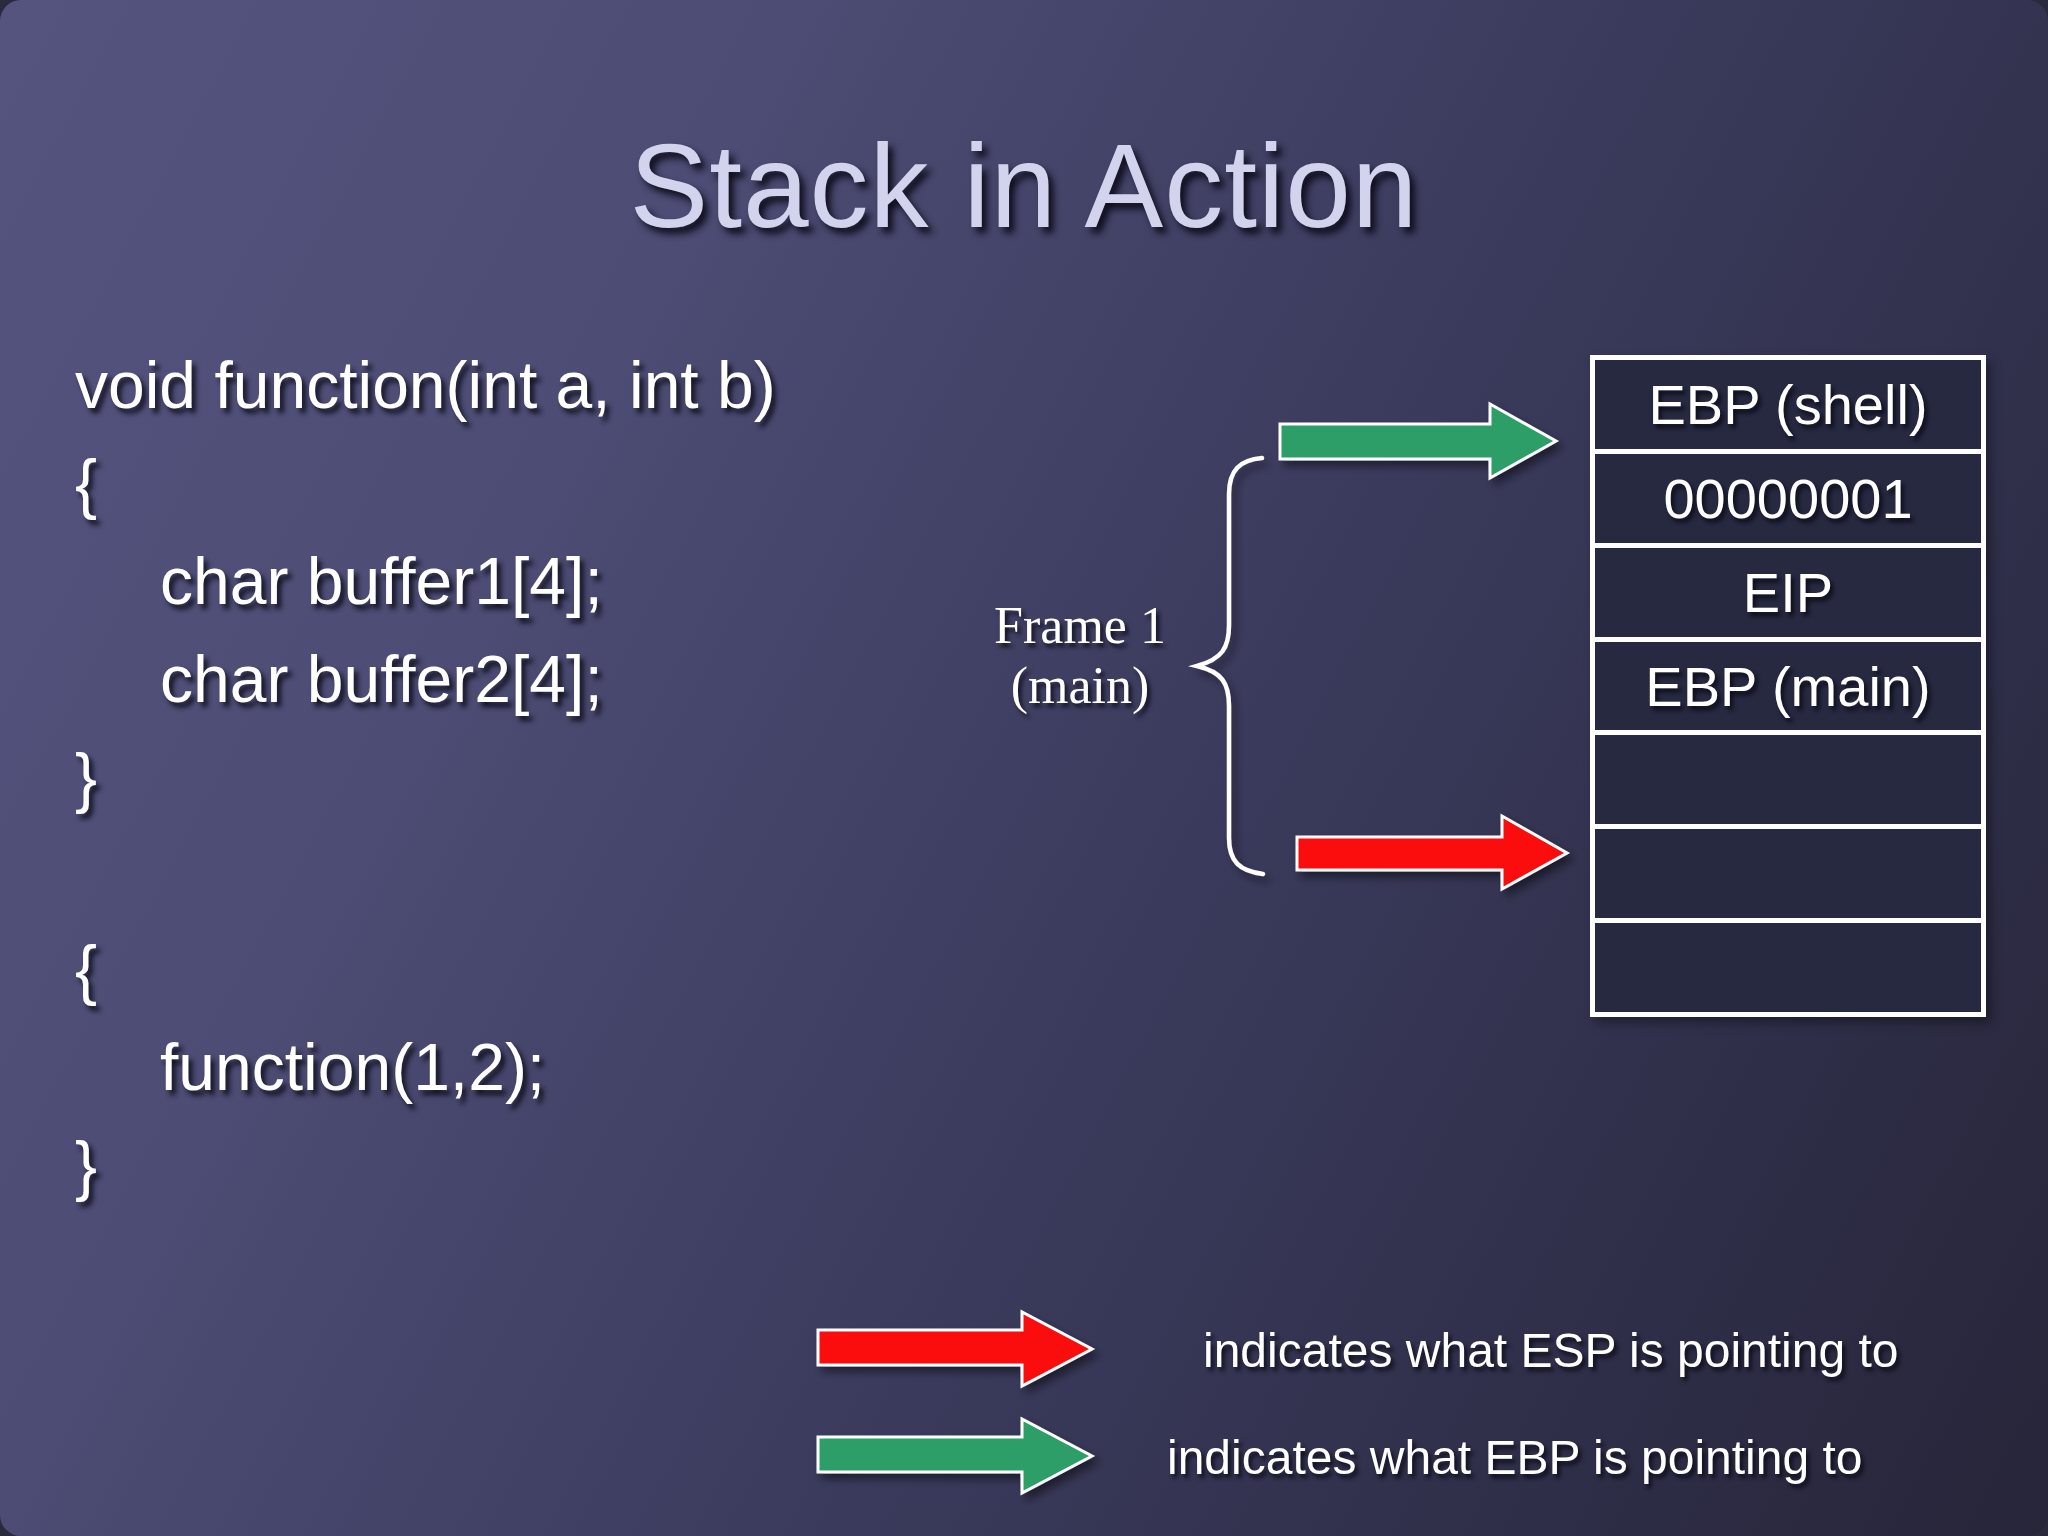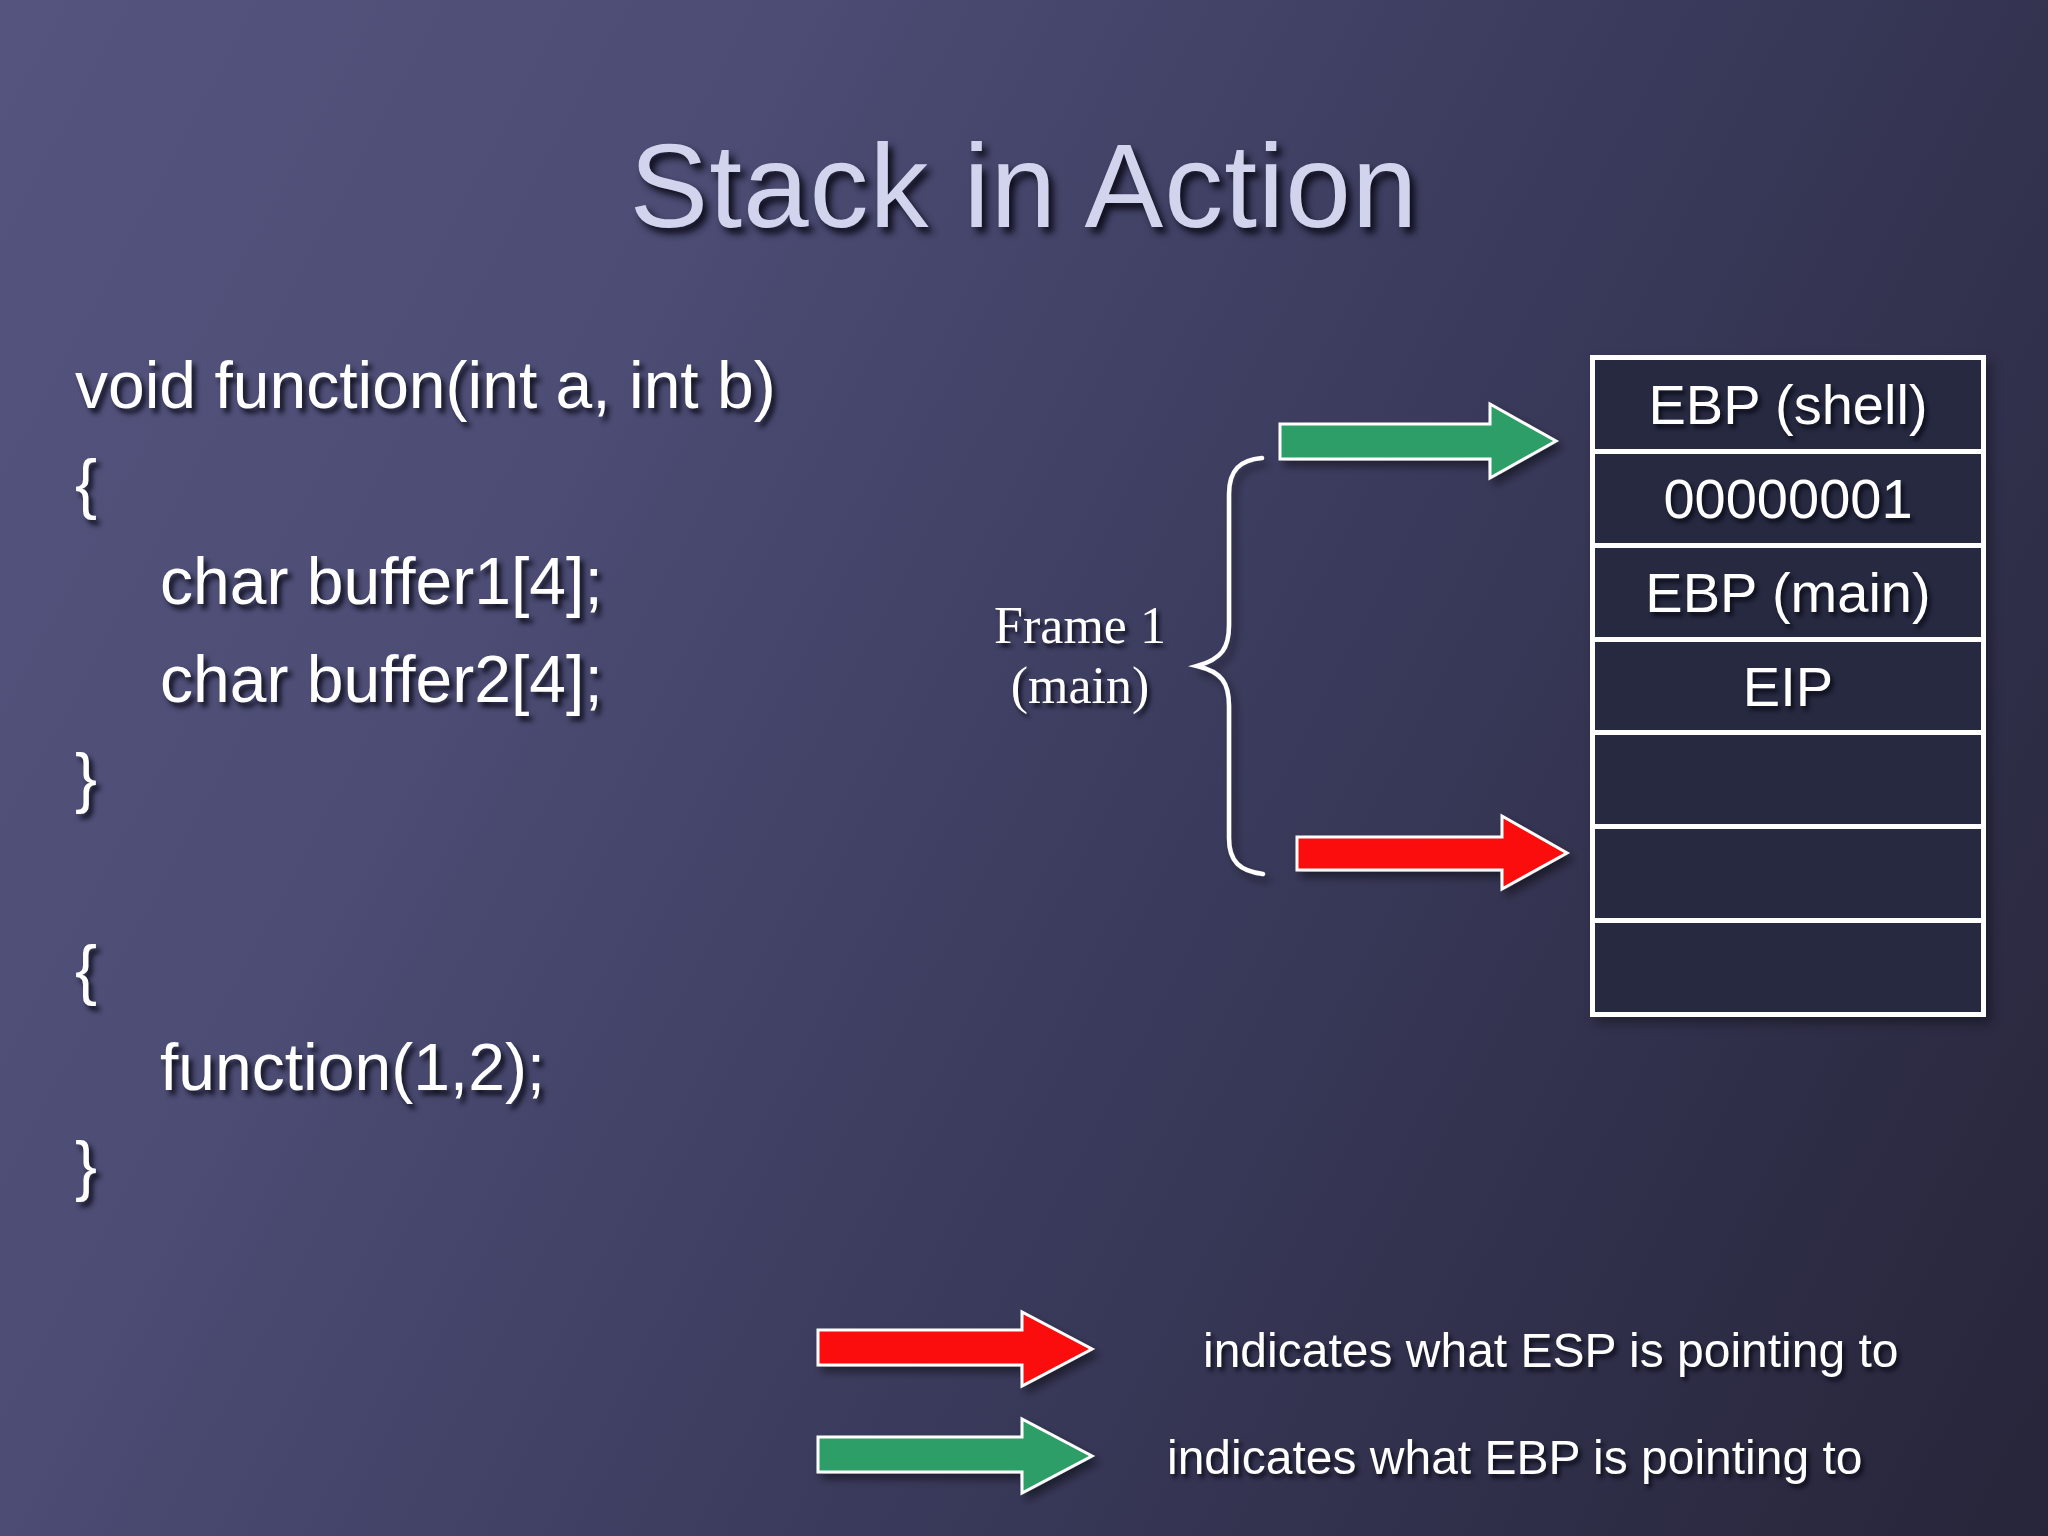--- a/index.html
+++ b/index.html
@@ -10,20 +10,21 @@
     overflow: hidden;
     background: #2a2a3d;
     font-family: "Liberation Sans", "DejaVu Sans", sans-serif;
   }
   .slide {
     position: relative;
     width: 2048px;
     height: 1536px;
     background: linear-gradient(118deg, #55547f 0%, #4c4c74 28%, #3a3a5c 58%, #262539 100%);
     overflow: hidden;
+    border-radius: 21px;
   }
   .slide-title {
     position: absolute;
     left: 0;
     top: 118px;
     width: 100%;
     text-align: center;
     font-size: 118px;
     font-weight: 400;
     letter-spacing: 1px;
@@ -149,22 +150,22 @@
     <polygon points="1297,837 1502,837 1502,816 1567,853 1502,889 1502,870 1297,870" stroke="#ffffff" stroke-width="3" filter="url(#ds)" fill="#fb0b0b"></polygon>
 
     <polygon points="818,1330 1022,1330 1022,1312 1092,1349 1022,1386 1022,1365 818,1365" stroke="#ffffff" stroke-width="3" filter="url(#ds)" fill="#fb0b0b"></polygon>
 
     <polygon points="818,1437 1022,1437 1022,1419 1092,1456 1022,1493 1022,1472 818,1472" stroke="#ffffff" stroke-width="3" filter="url(#ds)" fill="#2f9e67"></polygon>
   </svg>
 
   <div class="stack-table">
     <div class="stack-row">EBP (shell)</div>
     <div class="stack-row">00000001</div>
+    <div class="stack-row">EIP</div>
     <div class="stack-row">EBP (main)</div>
-    <div class="stack-row">EIP</div>
     <div class="stack-row"></div>
     <div class="stack-row"></div>
     <div class="stack-row"></div>
   </div>
 
   <div class="legend-text legend-text-1">indicates what ESP is pointing to</div>
   <div class="legend-text legend-text-2">indicates what EBP is pointing to</div>
 
 </div>
 

